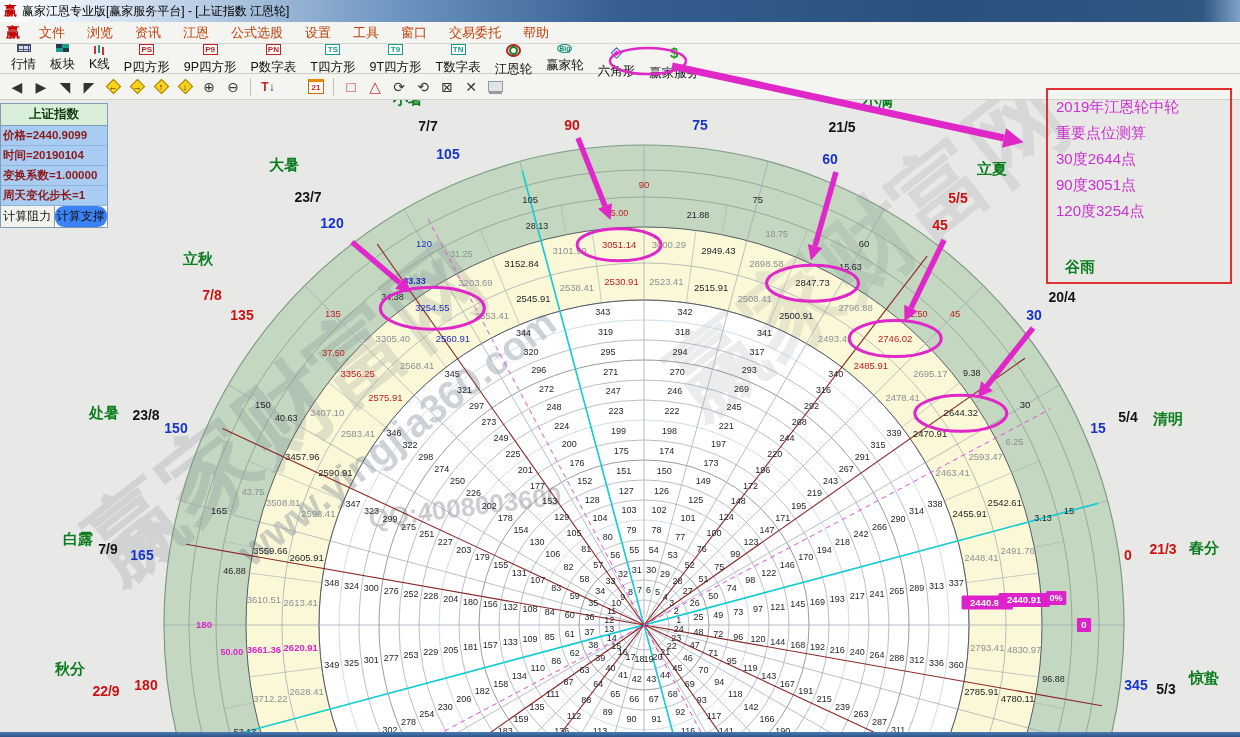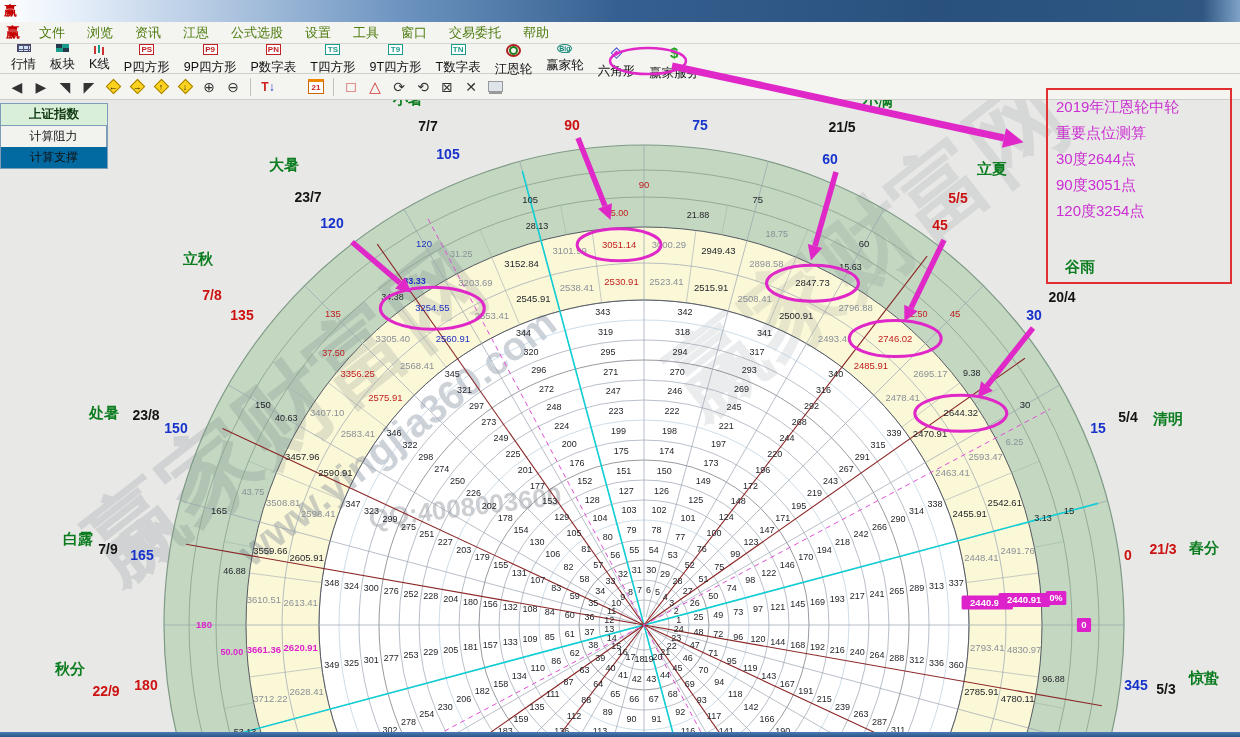--- a/index.html
+++ b/index.html
@@ -7,21 +7,21 @@
     font-family:"Liberation Sans","DejaVu Sans",sans-serif; background:#e8e8e6; position:relative; }
 
   
   .titlebar { height:22px; display:flex; align-items:center; padding-left:4px; font-size:12px; color:#000;
     background:linear-gradient(to right,#ffffff 0%,#eaf2fb 5%,#b9cde5 16%,#6e95c1 32%,#355f90 50%,#2a517e 75%,#2f5782 97%,#7fa3c8 100%); }
   .titlebar .logo { color:#c40000; font-weight:bold; font-size:13px; margin-right:5px; }
 
   
   .menubar { height:22px; background:#f4f4f1; border-bottom:1px solid #d7d7d2; display:flex; align-items:center; font-size:13px; }
   .menubar .logo { color:#c40000; font-weight:bold; margin:0 8px 0 6px; font-size:14px; }
-  .menu-item { padding:0 11px; color:#4d7c0f; cursor:default; }
+  .menu-item { padding:0 11px; color:#c2410c; cursor:default; }
 
   
   .toolbar1 { height:30px; background:#f4f4f1; border-bottom:1px solid #cfcfca; display:flex; align-items:center; font-size:12.5px; padding-left:4px; }
   .t1 { display:flex; align-items:center; gap:4px; padding:0 7px; height:100%; color:#111;flex-direction:column; }
   .icon-grid { width:14px; height:12px; border:1px solid #446; background:
       linear-gradient(#557 1px,transparent 1px) 0 0/100% 4px,
       linear-gradient(90deg,#557 1px,transparent 1px) 0 0/5px 100%, #cfe0f0; }
   .icon-blocks { width:13px; height:13px; background:conic-gradient(#1a9c8c 25%,#223a4a 0 50%,#1a9c8c 0 75%,#223a4a 0); }
   .icon-kline { width:12px; height:12px; position:relative; }
   .icon-kline::before { content:""; position:absolute; left:1px; top:2px; width:2px; height:8px; background:#cc3333;
@@ -58,38 +58,39 @@
   
   .workspace { position:absolute; top:100px; left:0; width:1240px; height:637px; background:#e8e8e6; z-index:1; }
   #wheel-svg { position:absolute; left:0; top:0; }
 
   
   .side-panel { position:absolute; left:0; top:3px; width:108px; z-index:5; font-size:12px;
       border:1px solid #7f9db9; background:#fff; }
   .sp-title { background:#d9efd9; color:#103a10; text-align:center; padding:2px 4px; border-bottom:1px solid #7f9db9; font-weight:bold; font-size:12.5px; }
   .sp-row { background:#a9cdf2; color:#8b1818; font-weight:bold; padding:2px 1px 2px 2px;
       border-bottom:1px solid #8fb3d9; font-size:11.5px; white-space:nowrap; overflow:hidden; }
-  .sp-buttons { display:flex;flex-direction:column; }
+  .sp-buttons { display:flex; }
   .sp-btn { flex:1; text-align:center; padding:2px 0; border-right:1px solid #7f9db9; background:#f2f2ef; color:#111; font-size:12px; cursor:default; }
-  .sp-btn.alt { background:#0369a1; border-right:none; }
+  .sp-btn.alt { background:#3b82f6; border-right:none;border-radius:9px; }
 
   
   .red-box { position:absolute; left:1046px; top:88px; width:186px; height:196px; border:2px solid #e23030;
       padding:4px 8px; z-index:4; background:transparent; }
   .red-box div { color:#cb2ed2; font-size:15px; line-height:26px; white-space:nowrap; }
 
   #anno-svg { position:absolute; left:0; top:0; z-index:6; pointer-events:none; }
   .bottom-strip { position:absolute; left:0; top:732px; width:1240px; height:5px;
       background:linear-gradient(#4a7ab5,#2d5586); z-index:7; }
 </style>
 </head>
 <body>
 
 <div class="titlebar">
   <span class="logo">赢</span>
+  <span>赢家江恩专业版[赢家服务平台] - [上证指数 江恩轮]</span>
 </div>
 
 <div class="menubar">
   <span class="logo">赢</span>
   <span id="menu-items"><span class="menu-item">文件</span><span class="menu-item">浏览</span><span class="menu-item">资讯</span><span class="menu-item">江恩</span><span class="menu-item">公式选股</span><span class="menu-item">设置</span><span class="menu-item">工具</span><span class="menu-item">窗口</span><span class="menu-item">交易委托</span><span class="menu-item">帮助</span></span>
 </div>
 
 <div class="toolbar1" id="toolbar1">
     <span class="t1">
       <span class="icon-grid"></span>
@@ -856,20 +857,26 @@
       <text x="1128" y="456" fill="#cc1111" font-size="14" font-weight="bold" text-anchor="middle" dominant-baseline="middle">0</text>
       <text x="1163" y="450" fill="#cc1111" font-size="14" font-weight="bold" text-anchor="middle" dominant-baseline="middle">21/3</text>
       <text x="1204" y="449" fill="#0b7c1f" font-size="15" font-weight="bold" text-anchor="middle" dominant-baseline="middle">春分</text>
       <text x="1136" y="586" fill="#1733cc" font-size="14" font-weight="bold" text-anchor="middle" dominant-baseline="middle">345</text>
       <text x="1166" y="590" fill="#141414" font-size="14" font-weight="bold" text-anchor="middle" dominant-baseline="middle">5/3</text>
       <text x="1204" y="579" fill="#0b7c1f" font-size="15" font-weight="bold" text-anchor="middle" dominant-baseline="middle">惊蛰</text>
     </svg>
 
   <div class="side-panel">
     <div class="sp-title">上证指数</div>
+    <div id="sp-rows">
+        <div class="sp-row">价格=2440.9099</div>
+        <div class="sp-row">时间=20190104</div>
+        <div class="sp-row">变换系数=1.00000</div>
+        <div class="sp-row">周天变化步长=1</div>
+      </div>
     <div class="sp-buttons" id="sp-buttons">
         <div class="sp-btn">计算阻力</div>
         <div class="sp-btn alt">计算支撑</div>
       </div>
   </div>
 </div>
 
 <div class="red-box" id="red-box">
     <div>2019年江恩轮中轮</div>
     <div>重要点位测算</div>

